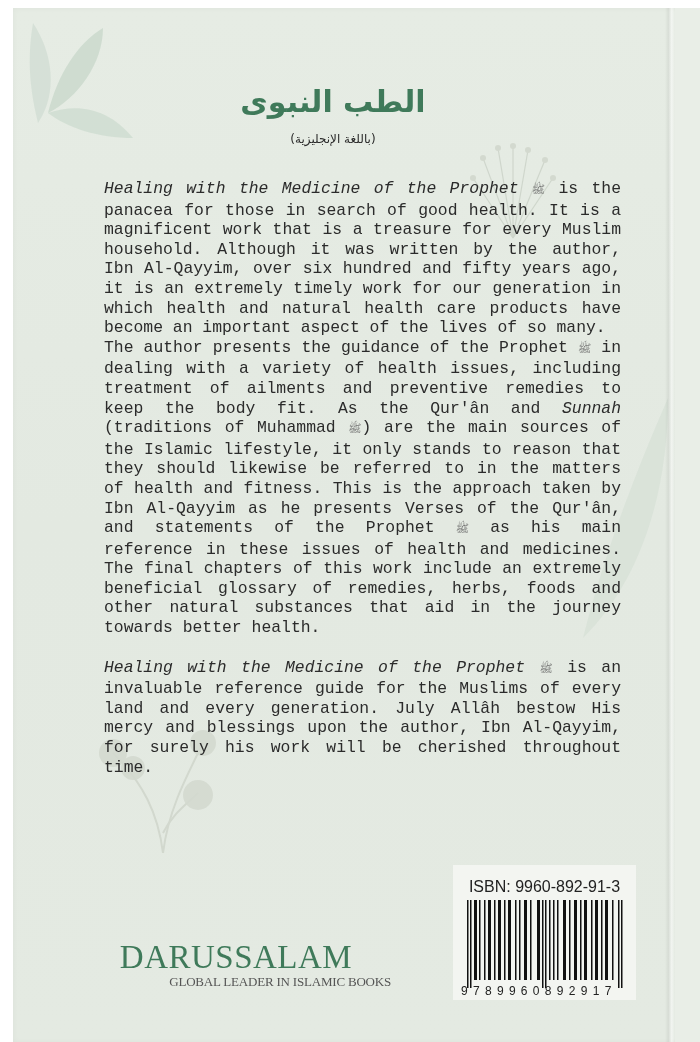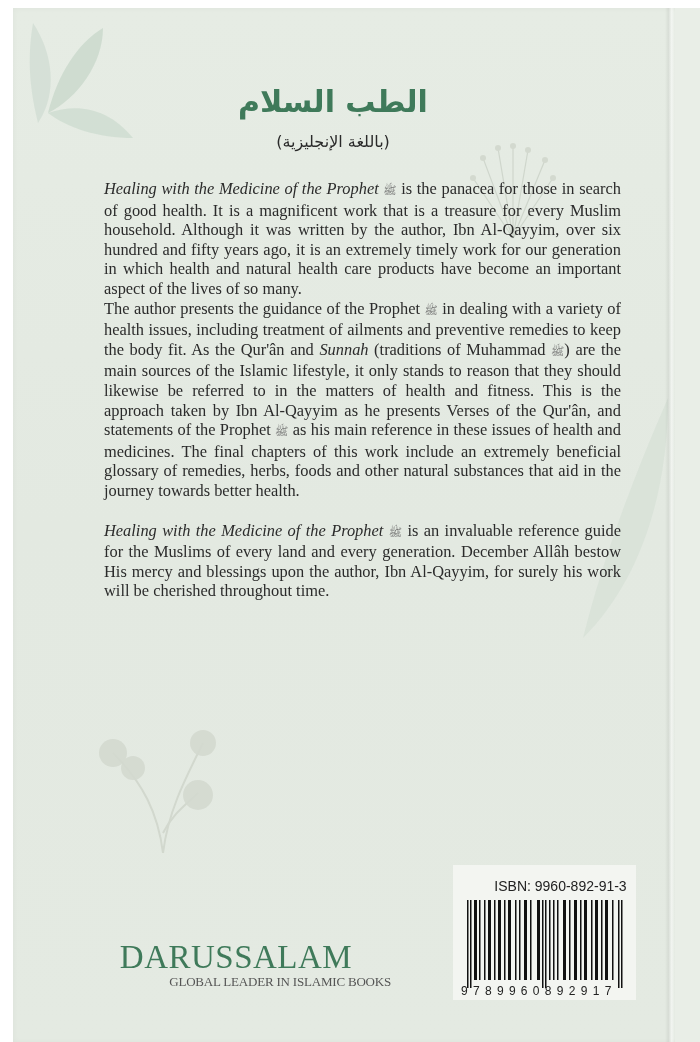--- a/index.html
+++ b/index.html
@@ -23,26 +23,26 @@
     background:#e9eee7;
   }
   .decor { position:absolute; pointer-events:none; }
   .ar-title {
     position:absolute; left:0; width:640px; top:76px; text-align:center;
     font-family: "DejaVu Sans", sans-serif; font-weight:bold; font-size:30px;
     color:#3f7a5a; direction:rtl; letter-spacing:1px;
   }
   .ar-subtitle {
     position:absolute; left:0; width:640px; top:124px; text-align:center;
-    font-family: "DejaVu Sans", sans-serif; font-size:16px; color:#2a2a2a; direction:rtl;
+    font-family: "DejaVu Sans", sans-serif; font-size:12px; color:#2a2a2a; direction:rtl;
   }
   .blurb {
     position:absolute; left:91px; width:517px; top:171px;
     font-size:16.4px; line-height:19.6px; color:#2b2b2b;
-    text-align:justify; text-align-last:left;
+    text-align:justify; text-align-last:left;font-family:Liberation Mono, monospace;
   }
   .blurb p { margin:0; }
   .blurb p.gap { margin-top:20px; }
   .blurb .it { font-style:italic; }
   .saw { font-size:11px; color:#666; }
   .logo-box {
     position:absolute; left:161px; top:845px; width:57px; height:76px;
     background:#efe7c6; border:1px solid #b7ad84; border-radius:14px 14px 3px 3px;
   }
   .logo-label {
@@ -56,21 +56,21 @@
   .tagline {
     position:absolute; left:68px; width:310px; top:966px; text-align:right;
     font-size:13px; color:#555; letter-spacing:-0.2px;
   }
   .barcode-panel {
     position:absolute; left:440px; top:857px; width:183px; height:135px;
     background:#f3f5f1;
   }
   .isbn {
     position:absolute; left:0; width:183px; top:13px; text-align:center;
-    font-family:"Liberation Sans", sans-serif; font-size:14px; color:#222;margin-left:16px;
+    font-family:"Liberation Sans", sans-serif; font-size:16px; color:#222;
   }
   .bars { position:absolute; left:14px; top:35px; width:156px; height:88px; }
   .ean {
     position:absolute; left:8px; top:119px; width:160px;
     font-family:"Liberation Sans", sans-serif; font-size:12px; color:#222; letter-spacing:5.3px;
   }
 </style>
 </head>
 <body>
 
@@ -117,27 +117,27 @@
       </g>
   </svg>
 
   <svg class="decor" style="left:560px;top:380px" width="100" height="260" viewBox="0 0 100 260">
     <path d="M10 250 C 30 170, 60 90, 95 10 C 95 100, 70 190, 10 250 Z" fill="#d6e0d6" opacity="0.7"></path>
   </svg>
 
   <div class="spine-crease"></div>
   <div class="spine"></div>
 
-  <div class="ar-title">الطب السلام</div>
+  <div class="ar-title">الطب النبوى</div>
   <div class="ar-subtitle">(باللغة الإنجليزية)</div>
 
   <div class="blurb">
     <p><span class="it">Healing with the Medicine of the Prophet</span> <span class="saw">ﷺ</span><span> is the panacea for those in search of good health. It is a magnificent work that is a treasure for every Muslim household. Although it was written by the author, Ibn Al-Qayyim, over six hundred and fifty years ago, it is an extremely timely work for our generation in which health and natural health care products have become an important aspect of the lives of so many.</span></p>
     <p><span>The author presents the guidance of the Prophet </span><span class="saw">ﷺ</span><span> in dealing with a variety of health issues, including treatment of ailments and preventive remedies to keep the body fit. As the Qur'ân and </span><span class="it">Sunnah</span><span> (traditions of Muhammad </span><span class="saw">ﷺ</span><span>) are the main sources of the Islamic lifestyle, it only stands to reason that they should likewise be referred to in the matters of health and fitness. This is the approach taken by Ibn Al-Qayyim as he presents Verses of the Qur'ân, and statements of the Prophet </span><span class="saw">ﷺ</span><span> as his main reference in these issues of health and medicines. The final chapters of this work include an extremely beneficial glossary of remedies, herbs, foods and other natural substances that aid in the journey towards better health.</span></p>
-    <p class="gap"><span class="it">Healing with the Medicine of the Prophet</span> <span class="saw">ﷺ</span><span> is an invaluable reference guide for the Muslims of every land and every generation. December Allâh bestow His mercy and blessings upon the author, Ibn Al-Qayyim, for surely his work will be cherished throughout time.</span></p>
+    <p class="gap"><span class="it">Healing with the Medicine of the Prophet</span> <span class="saw">ﷺ</span><span> is an invaluable reference guide for the Muslims of every land and every generation. July Allâh bestow His mercy and blessings upon the author, Ibn Al-Qayyim, for surely his work will be cherished throughout time.</span></p>
   </div>
 
 
   <div class="publisher">DARUSSALAM</div>
   <div class="tagline">GLOBAL LEADER IN ISLAMIC BOOKS</div>
 
   <div class="barcode-panel">
     <div class="isbn">ISBN: 9960-892-91-3</div>
     <svg class="bars" viewBox="0 0 156 88" preserveAspectRatio="none">
       <g fill="#111">

